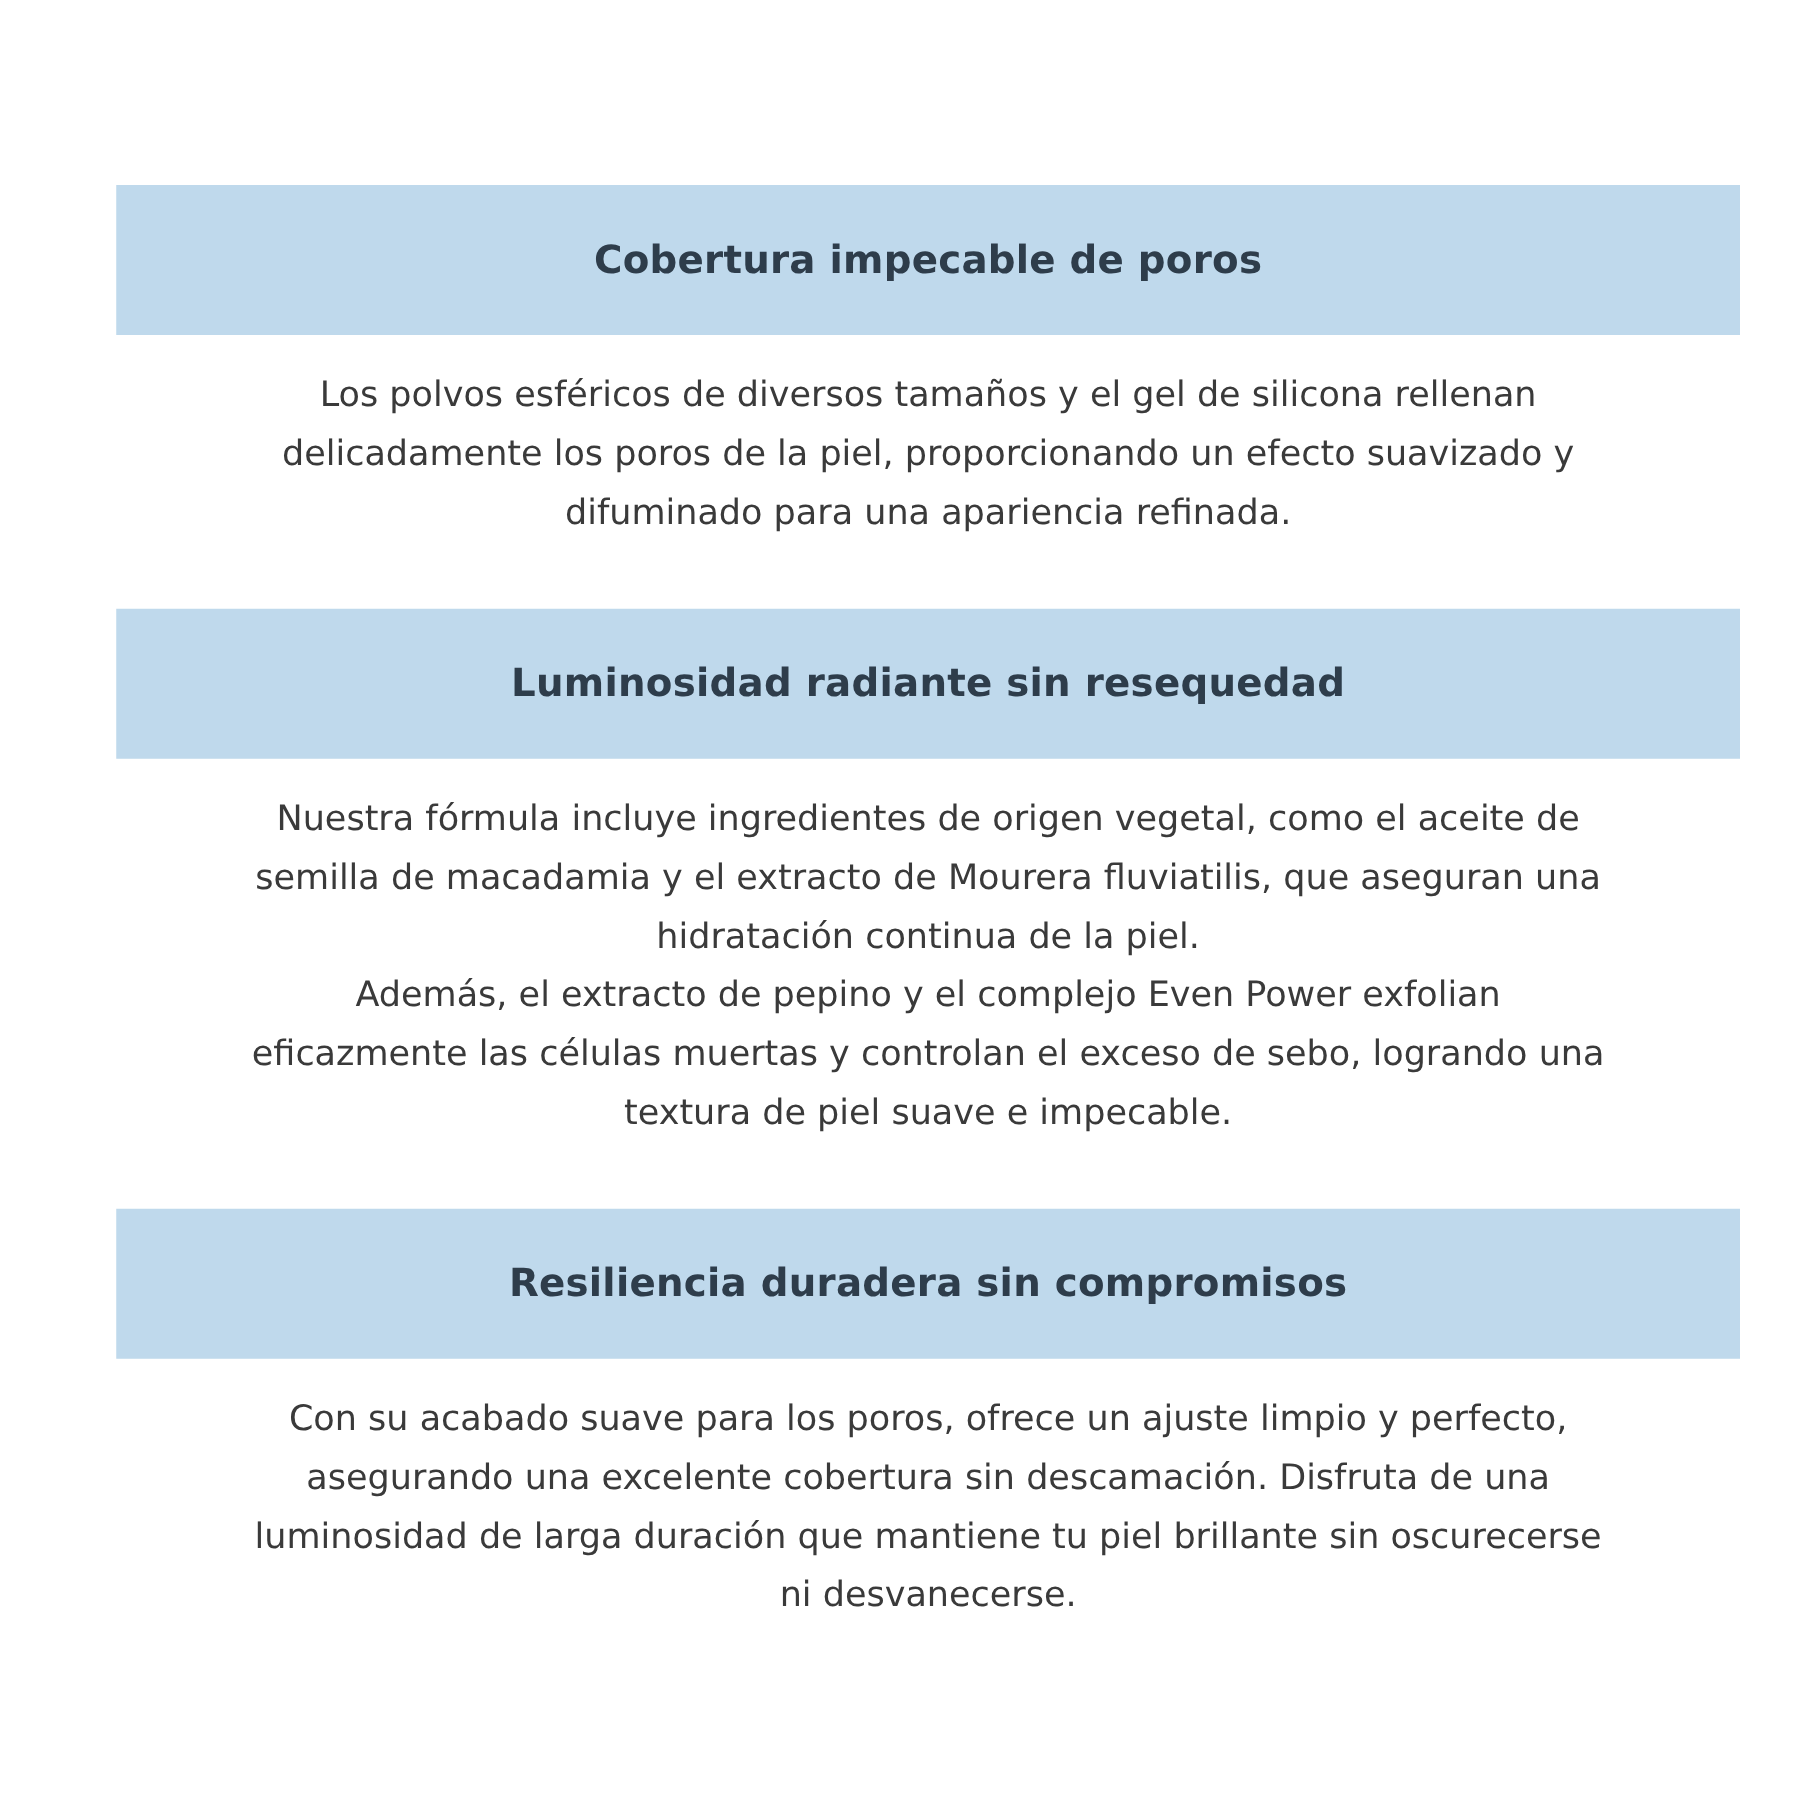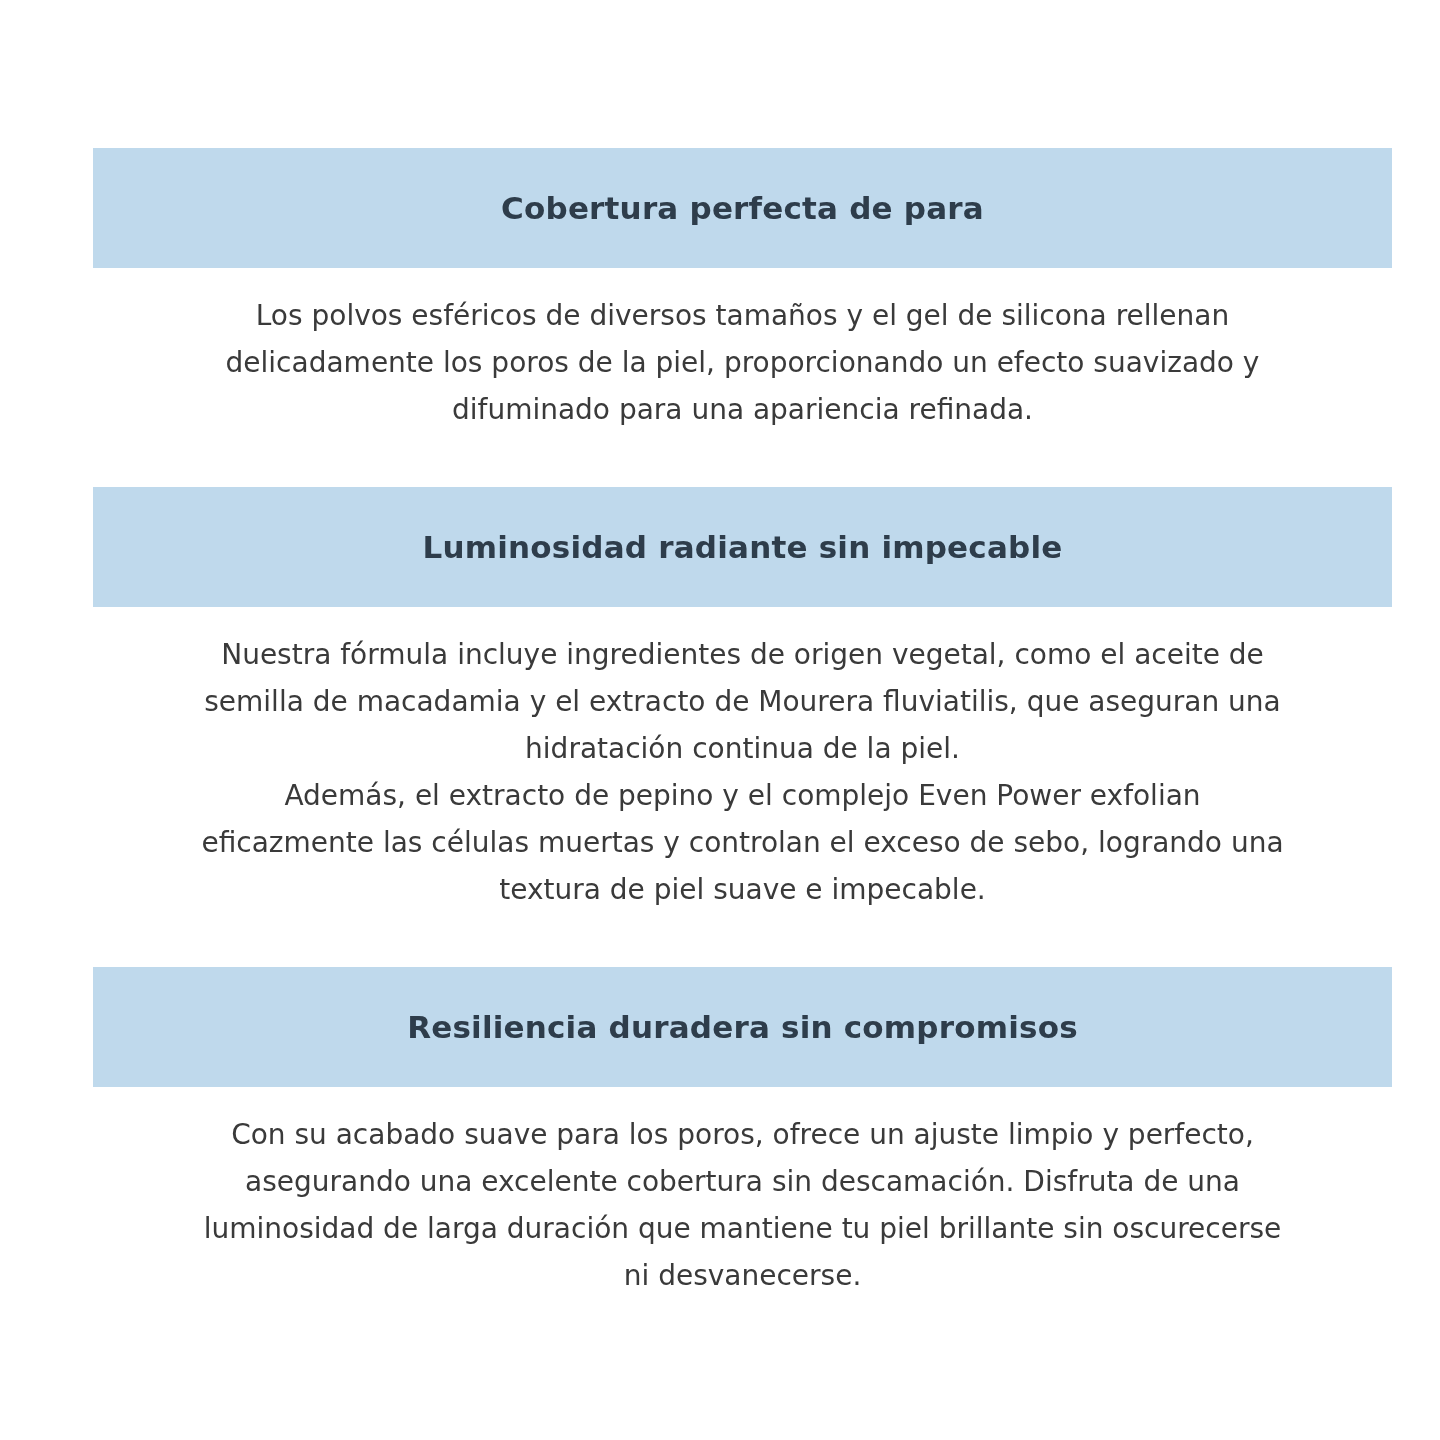--- a/index.html
+++ b/index.html
@@ -49,28 +49,28 @@
     margin-bottom: 16px;
   }
 </style>
 </head>
 <body style="--page-bg: #ffffff; --banner-bg: #bfd9ec; --header-text: #2e3d4b; --body-text: #3a3a3a;">
 
 <div class="content">
 
   <section class="section">
     <div class="banner">
-      <h2>Cobertura perfecta de para</h2>
+      <h2>Cobertura impecable de poros</h2>
     </div>
     <p class="body-text">Los polvos esféricos de diversos tamaños y el gel de silicona rellenan<br>delicadamente los poros de la piel, proporcionando un efecto suavizado y<br>difuminado para una apariencia refinada.</p>
   </section>
 
   <section class="section">
     <div class="banner">
-      <h2>Luminosidad radiante sin impecable</h2>
+      <h2>Luminosidad radiante sin resequedad</h2>
     </div>
     <p class="body-text">Nuestra fórmula incluye ingredientes de origen vegetal, como el aceite de<br>semilla de macadamia y el extracto de Mourera fluviatilis, que aseguran una<br>hidratación continua de la piel.<br>Además, el extracto de pepino y el complejo Even Power exfolian<br>eficazmente las células muertas y controlan el exceso de sebo, logrando una<br>textura de piel suave e impecable.</p>
   </section>
 
   <section class="section">
     <div class="banner">
       <h2>Resiliencia duradera sin compromisos</h2>
     </div>
     <p class="body-text">Con su acabado suave para los poros, ofrece un ajuste limpio y perfecto,<br>asegurando una excelente cobertura sin descamación. Disfruta de una<br>luminosidad de larga duración que mantiene tu piel brillante sin oscurecerse<br>ni desvanecerse.</p>
   </section>

